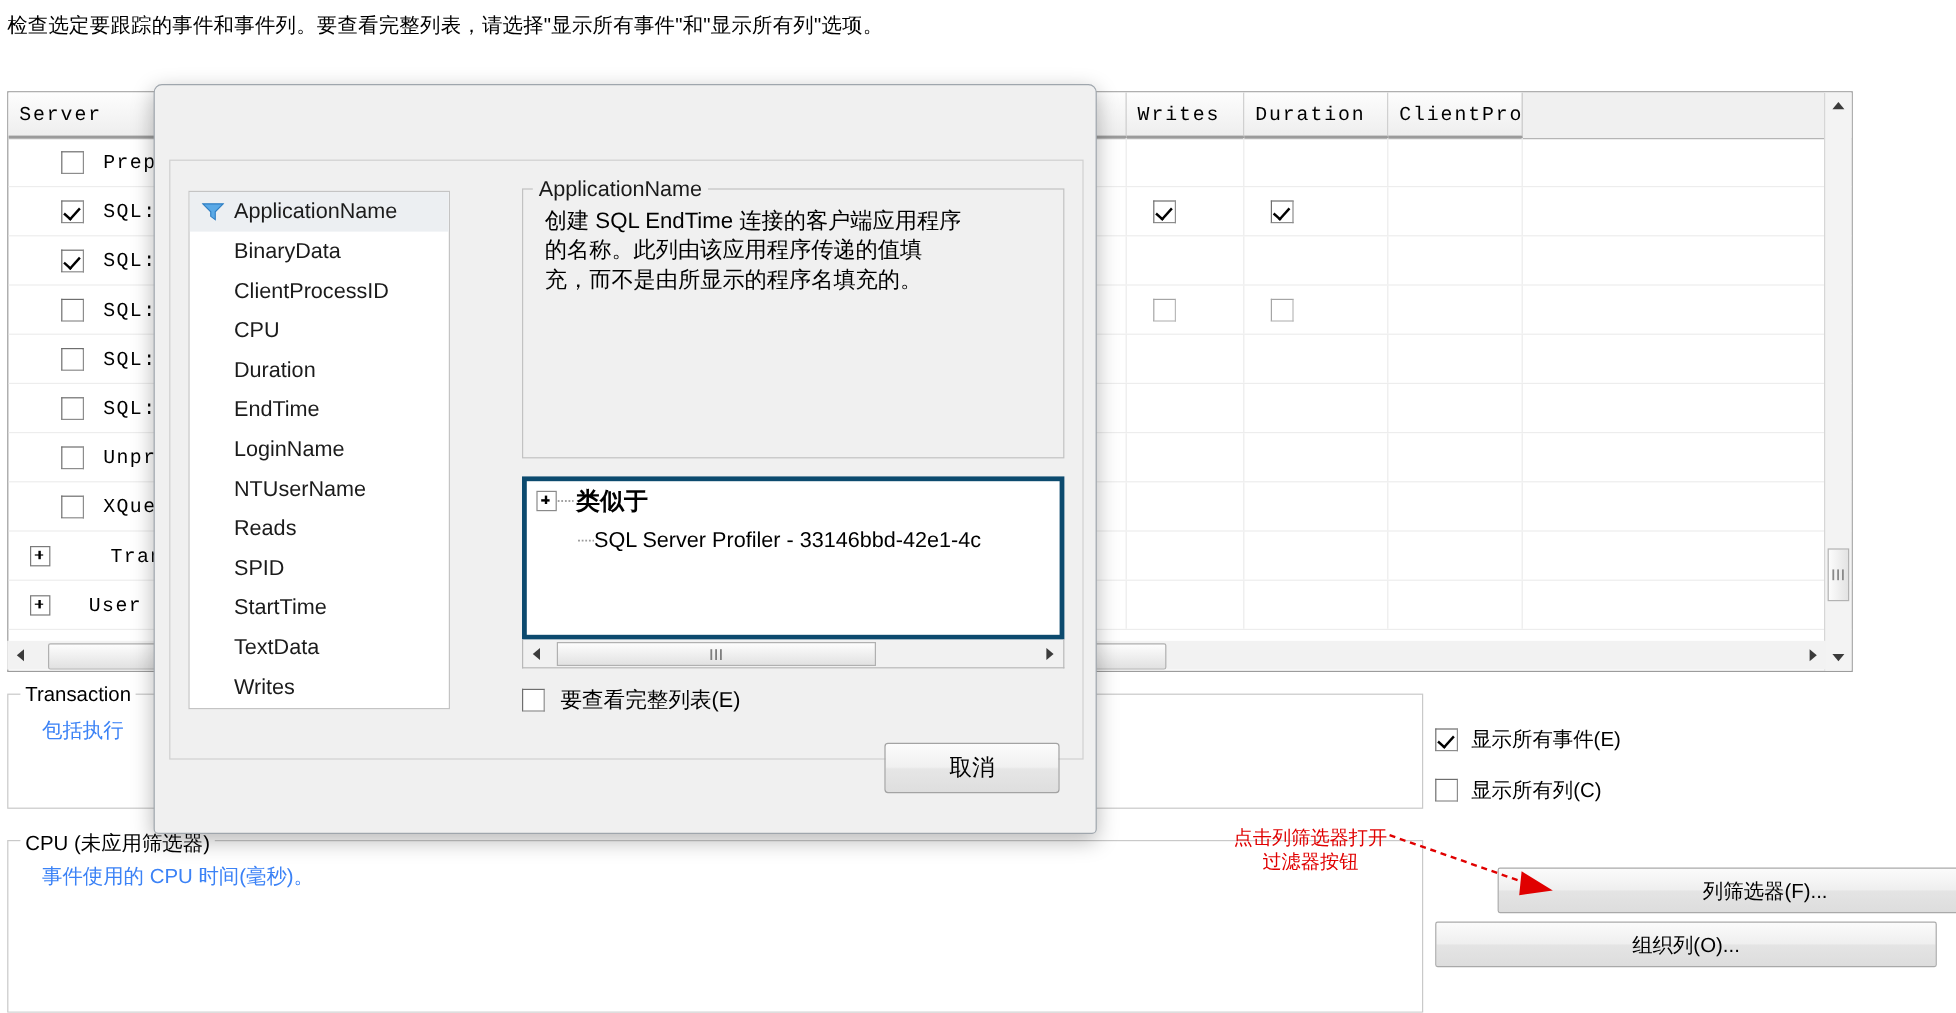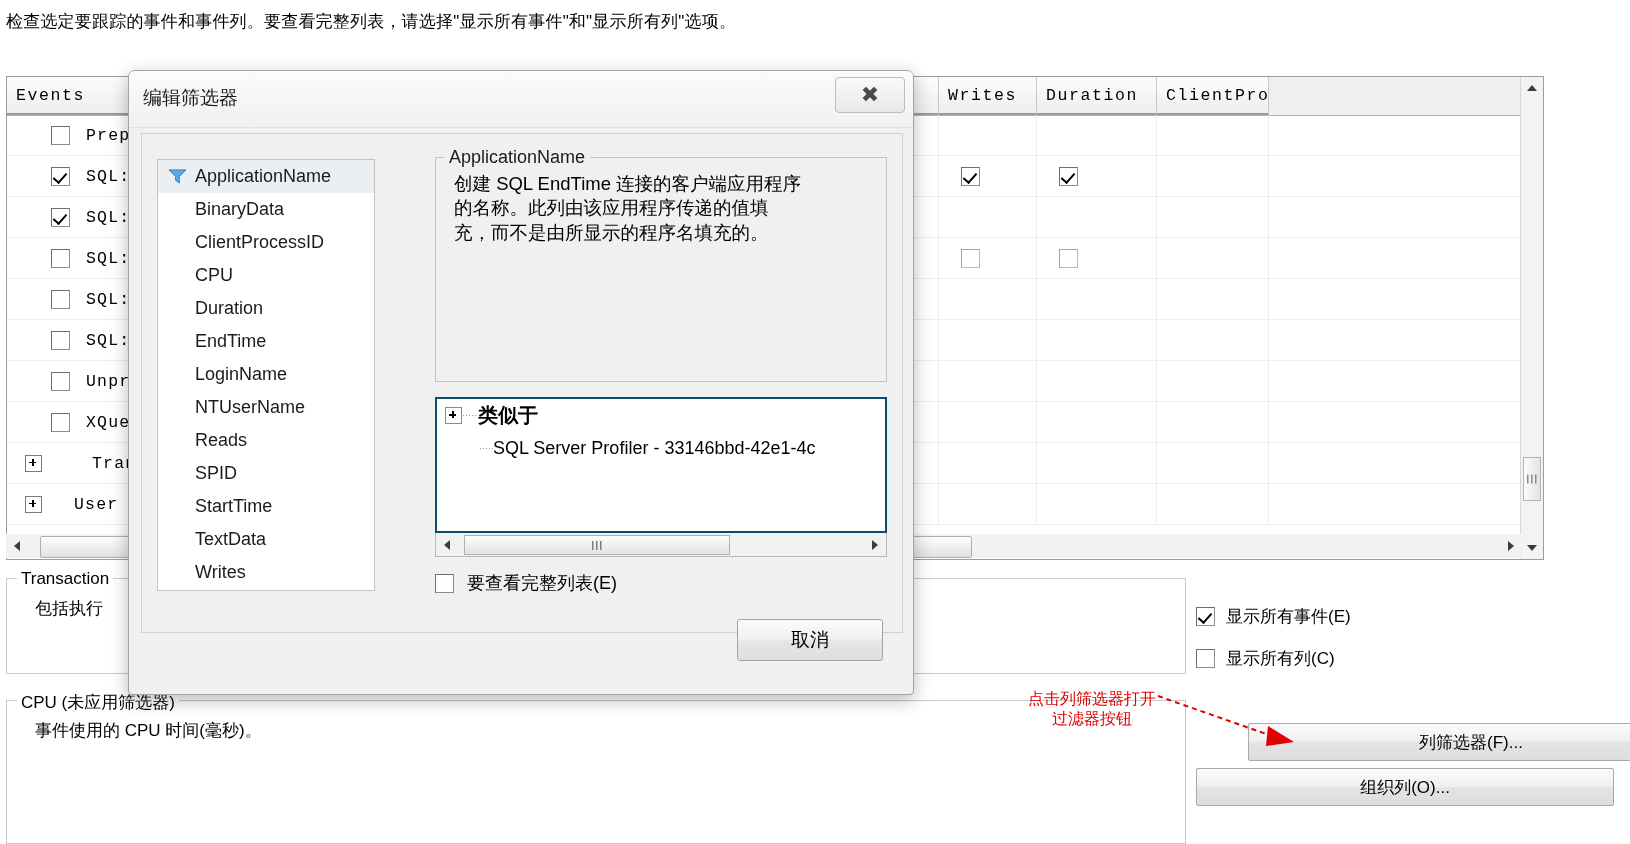--- a/index.html
+++ b/index.html
@@ -205,21 +205,21 @@
     background: #fff;
     padding: 0 4px;
     font-size: 17px;
     color: #000;
     white-space: nowrap;
   }
   .gbox > .gtext {
     position: absolute;
     left: 28px; top: 18px;
     font-size: 17px;
-    color: #000000;
+    color: #3b82f6;
     white-space: nowrap;
   }
 
   
   .opt-row {
     position: absolute;
     display: flex; align-items: center; gap: 11px;
     font-size: 17px;
     color: #000;
     white-space: nowrap;
@@ -335,21 +335,21 @@
     position: absolute; left: 18px; top: 14px; right: 10px;
     font-size: 18.5px; line-height: 1.32; color: #000;
   }
 
   
   .tree-box {
     position: absolute;
     left: 306px; top: 326px;
     width: 452px; height: 136px;
     background: #fff;
-    border: 2px solid #0c4a6e;
+    border: 4px solid #0c4a6e;
     box-sizing: border-box;
     overflow: hidden;
   }
   .tnode {
     position: relative;
     display: flex; align-items: center;
     height: 33px;
     white-space: nowrap;
   }
   .tbox {
@@ -414,21 +414,21 @@
 </head>
 <body>
 
 <div id="root">
 
   <div class="instruction">检查选定要跟踪的事件和事件列。要查看完整列表，请选择"显示所有事件"和"显示所有列"选项。</div>
 
   <div class="grid-wrap">
     <div class="grid-header" id="gridHeader">
         <div class="hcell" style="width: 246px;">
-          <span>Events</span>
+          <span>Server</span>
         </div>
         <div class="hcell" style="width: 128px;">
           <span>TextData</span>
         </div>
         <div class="hcell" style="width: 176px;">
           <span>ApplicationName</span>
         </div>
         <div class="hcell" style="width: 86px;">
           <span>NTUserName</span>
         </div>
@@ -703,26 +703,20 @@
     <div>点击列筛选器打开</div>
     <div>过滤器按钮</div>
   </div>
   <svg class="annot-arrow" style="left:1150px; top:690px;" width="290" height="70">
     <line x1="8" y1="6" x2="122" y2="46" stroke="#e00000" stroke-width="2" stroke-dasharray="5,4"></line>
     <polygon points="118,36 144,52 116,56" fill="#e00000"></polygon>
   </svg>
 
   <div class="dlg">
 
-    <div class="dlg-title">
-      <div class="t">编辑筛选器</div>
-      <div class="dlg-close">
-        <span class="x-glyph">✖</span>
-      </div>
-    </div>
 
     <div class="dlg-inner"></div>
 
     <div class="col-list" id="colList">
         <div class="cl-item sel">
           <span style="display: flex;">
             <svg class="funnel" viewBox="0 0 20 18">
               <polygon points="1,2 19,2 12,9 12,16 8,13 8,9" fill="#5aa9e6" stroke="#2f7fc4" stroke-width="1"></polygon>
             </svg>
           </span>

